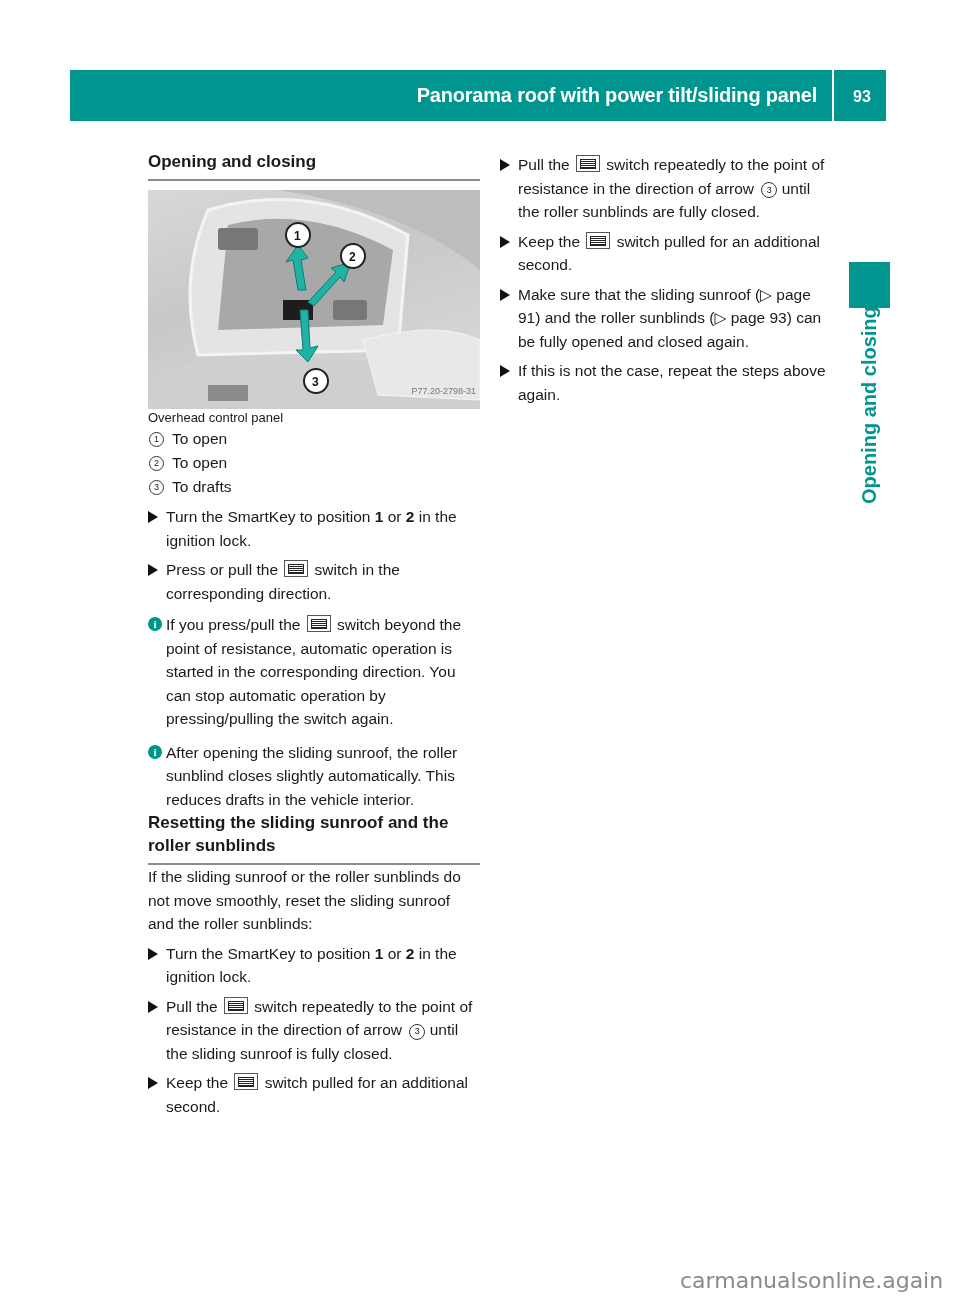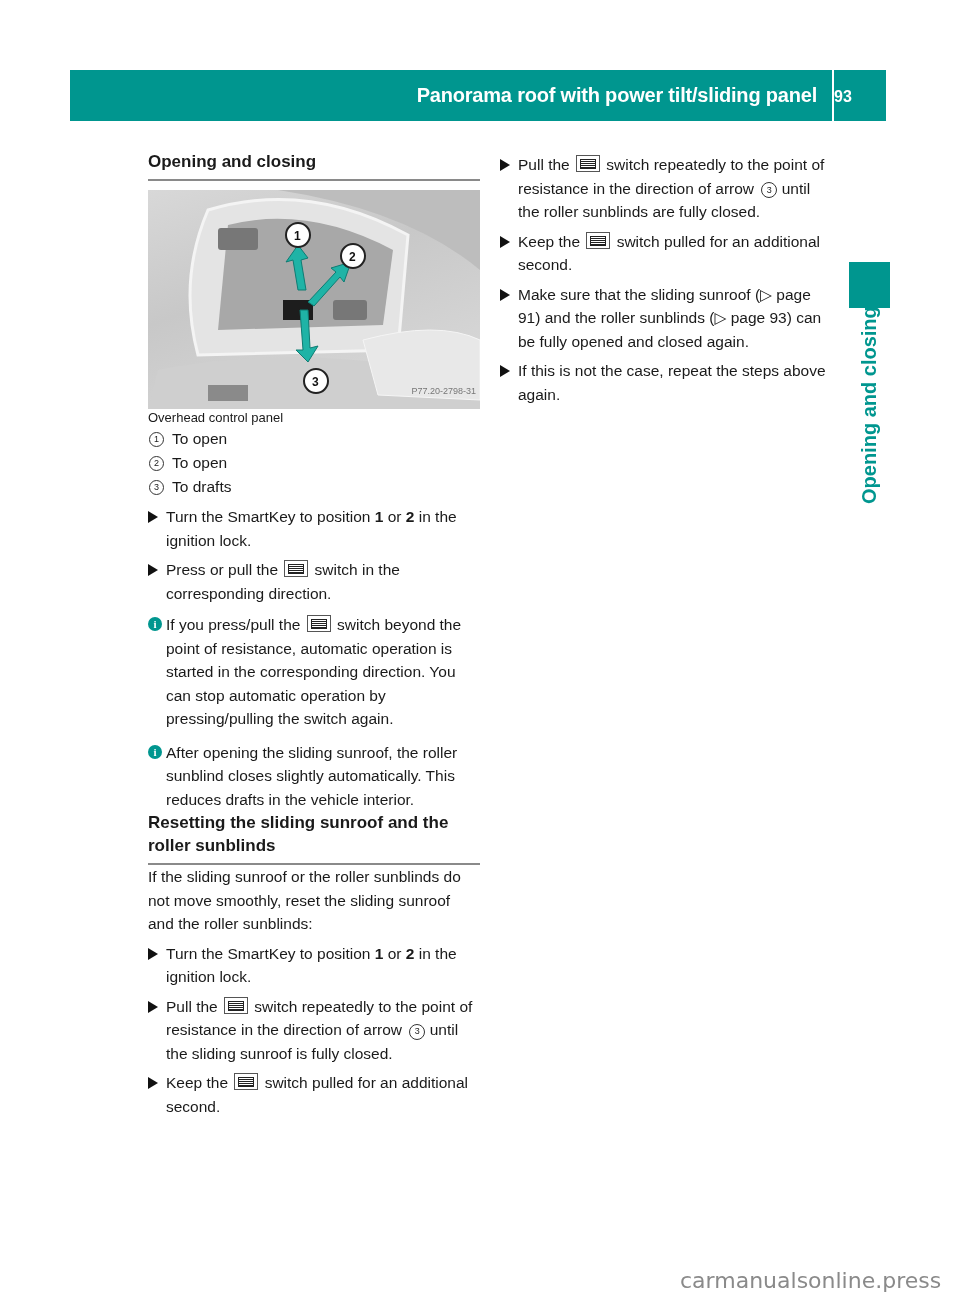--- a/index.html
+++ b/index.html
@@ -2,21 +2,21 @@
 <html><head>
 <meta charset="utf-8">
 <style>
   html, body { margin:0; padding:0; }
   body { width:960px; height:1302px; background:#ffffff; position:relative; overflow:hidden;
          font-family:"Liberation Sans", sans-serif; color:#1a1a1a; }
   .hdr { position:absolute; left:70px; top:70px; width:816px; height:51px; background:#00968f; }
   .hdr-title { position:absolute; right:69px; top:0; height:51px; line-height:51px; color:#fff;
                font-weight:bold; font-size:20px; font-family:"Liberation Sans Narrow","Liberation Sans", sans-serif; letter-spacing:-0.2px; }
   .hdr-div { position:absolute; left:762px; top:0; width:2px; height:51px; background:#fff; }
-  .hdr-page { position:absolute; left:764px; width:56px; top:0; height:51px; line-height:53px; text-align:left; color:#fff; font-weight:bold; font-size:16px; }
+  .hdr-page { position:absolute; left:764px; width:56px; top:0; height:51px; line-height:53px; text-align:center; color:#fff; font-weight:bold; font-size:16px; }
   .side-tab { position:absolute; left:849px; top:262px; width:41px; height:46px; background:#00968f; }
   .side-label { position:absolute; left:870px; top:318px; transform-origin:0 0; transform:rotate(-90deg) translate(-186px,-12px);
                 width:186px; color:#00968f; font-weight:bold; font-size:20px; white-space:nowrap; text-align:right; }
   .col { position:absolute; width:332px; font-size:15.5px; line-height:23.5px; }
   .col.left { left:148px; top:150px; }
   .col.right { left:500px; top:150px; }
   h2 { margin:0; font-size:17px; font-weight:bold; line-height:23px; padding-bottom:6px; border-bottom:2px solid #8a8a8a; }
   .fig { margin-top:9px; width:332px; height:219px; position:relative; overflow:hidden;
          background:linear-gradient(160deg,#d8d8d8 0%,#c8c8c8 40%,#dcdcdc 100%); }
   .caption { margin-top:0; font-size:13px; line-height:18px; }
@@ -144,13 +144,13 @@
   <div class="step">
     <span class="arrow"></span>
     <span>Make sure that the sliding sunroof (▷ page 91) and the roller sunblinds (▷ page 93) can be fully opened and closed again.</span>
   </div>
   <div class="step">
     <span class="arrow"></span>
     <span>If this is not the case, repeat the steps above again.</span>
   </div>
 </div>
 
-<div class="watermark">carmanualsonline.press</div>
+<div class="watermark">carmanualsonline.again</div>
 
 </body></html>

